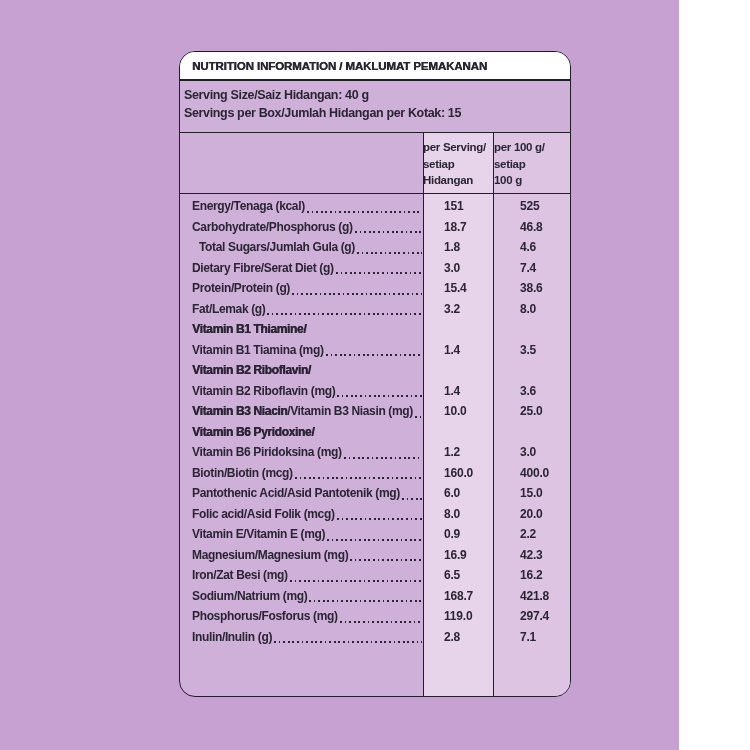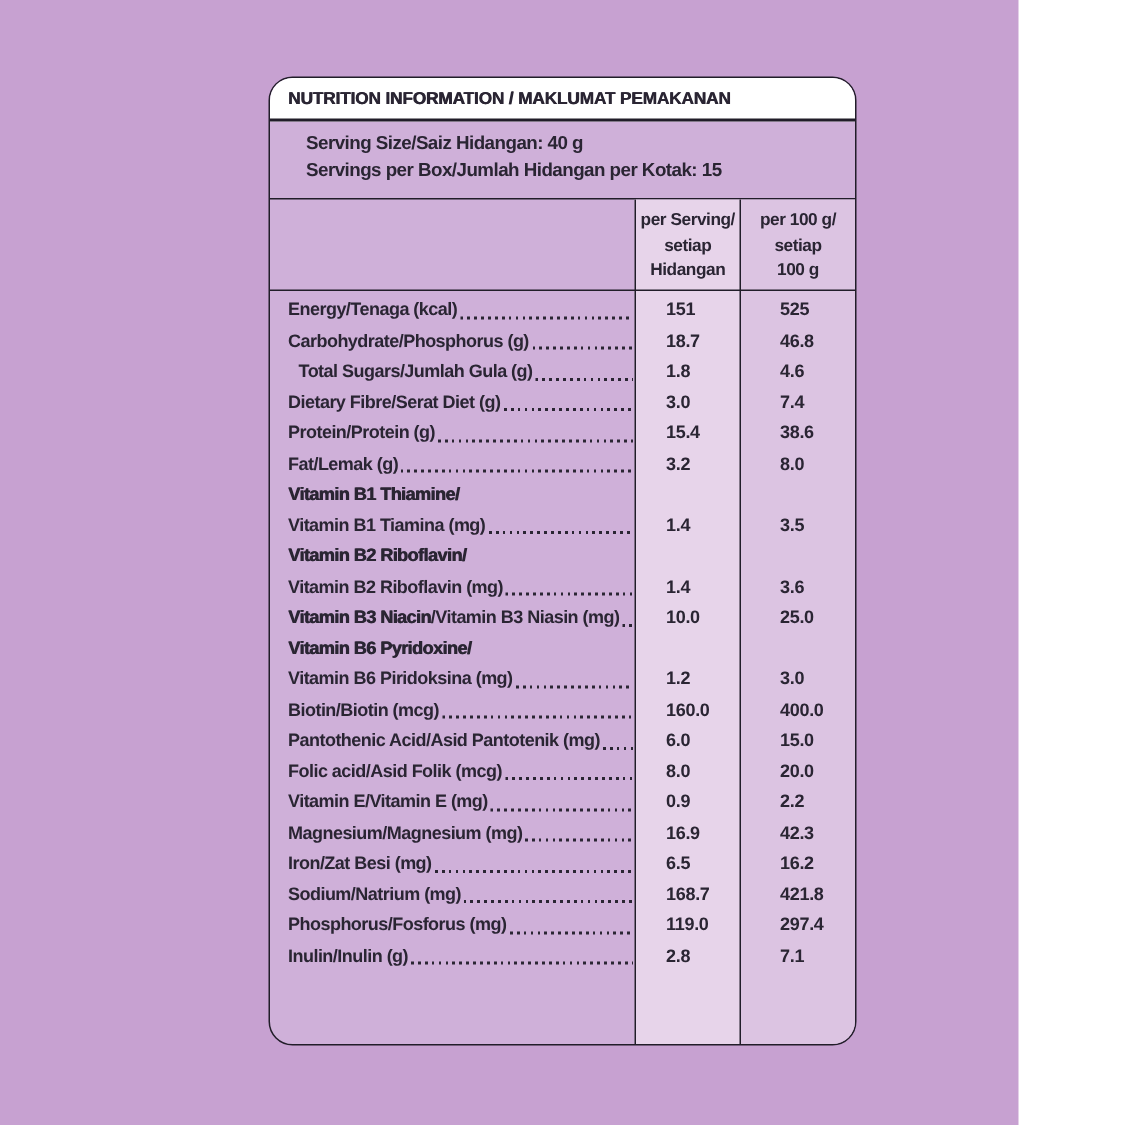--- a/index.html
+++ b/index.html
@@ -7,31 +7,31 @@
     background:var(--page-bg,#c7a1d1);
     font-family:"Liberation Sans",sans-serif;color:var(--text,#2a2533)}
   .card{position:absolute;left:179px;top:51px;width:392px;height:646px;box-sizing:border-box;
     border:1.5px solid var(--border,#211d29);border-radius:16px;overflow:hidden;
     background:var(--card-bg,#cfb0d9);display:flex;flex-direction:column}
   .title-band{flex:0 0 27px;background:var(--title-band-bg,#ffffff);
     border-bottom:2px solid var(--border,#211d29);display:flex;align-items:center;
     padding:0 12px;font-size:11.5px;font-weight:700;letter-spacing:-0.1px;
     text-shadow:.4px 0 0 currentColor;white-space:nowrap}
   .serving-band{flex:0 0 46px;border-bottom:1.5px solid var(--border,#211d29);
-    padding:5px 24px 0;font-size:12.5px;line-height:18px;font-weight:700;letter-spacing:-0.35px;white-space:nowrap}
+    padding:5px 4px 0;font-size:12.5px;line-height:18px;font-weight:700;letter-spacing:-0.35px;white-space:nowrap}
   .table-area{flex:1 1 auto;position:relative;display:flex;flex-direction:column}
   .stripe-ps{position:absolute;left:243px;top:0;bottom:0;width:71px;box-sizing:border-box;
     background:var(--per-serving-col-bg,#e7d4ea);
     border-left:1.5px solid var(--border,#211d29);border-right:1.5px solid var(--border,#211d29)}
   .stripe-100{position:absolute;left:314px;right:0;top:0;bottom:0;
     background:var(--per-100g-col-bg,#dcc4e2)}
   .thead{position:relative;flex:0 0 61px;box-sizing:border-box;
     border-bottom:1.5px solid var(--border,#211d29);
     display:grid;grid-template-columns:243px 71px 1fr}
-  .th{text-align:center;padding-top:6px;font-size:11.5px;line-height:16.5px;
+  .th{padding-top:6px;font-size:11.5px;line-height:16.5px;
     font-weight:700;letter-spacing:-0.3px}
   .tbody{position:relative;flex:1 1 auto;padding-top:2px;
     font-size:12px;line-height:20.5px;font-weight:700;letter-spacing:-0.35px}
   .pre{padding-left:12px;white-space:nowrap}
   .b{text-shadow:.5px 0 0 currentColor}
   .main{display:grid;grid-template-columns:243px 71px 1fr}
   .lab{display:flex;align-items:flex-start;padding-left:12px;white-space:nowrap;overflow:hidden}
   .lab.ind{padding-left:19px}
   .dots{flex:1 1 auto;min-width:3px;height:2px;align-self:flex-end;margin:0 1px 4px 2px;
     background-image:repeating-linear-gradient(90deg,currentColor 0,currentColor 1.8px,transparent 1.8px,transparent 4.6px)}

